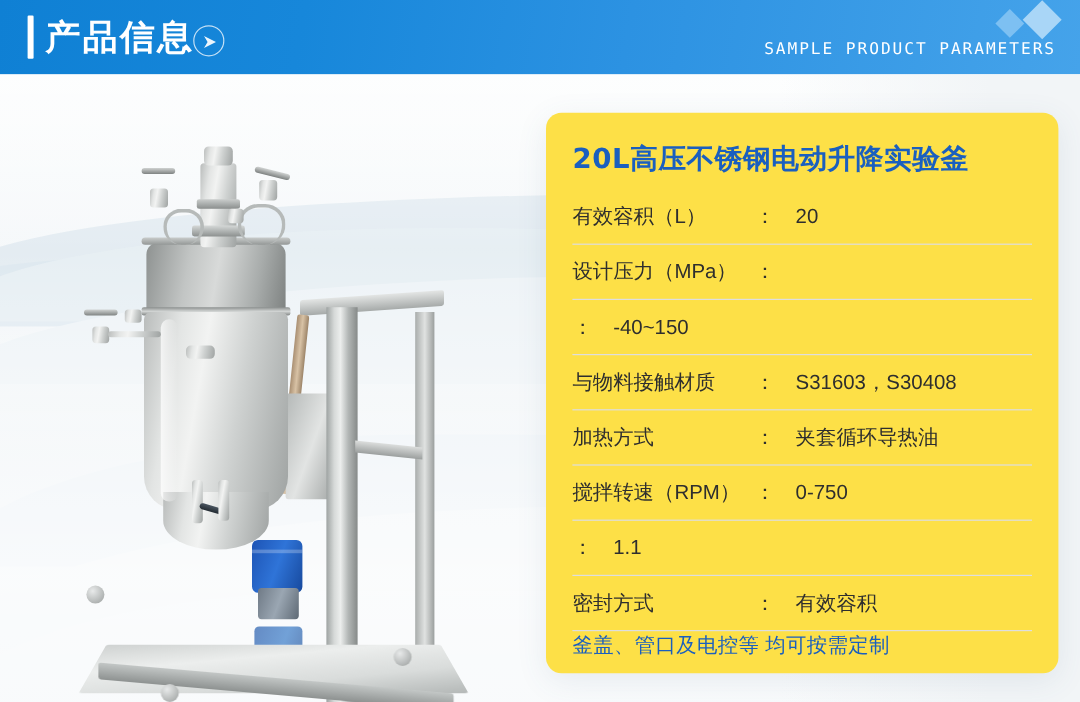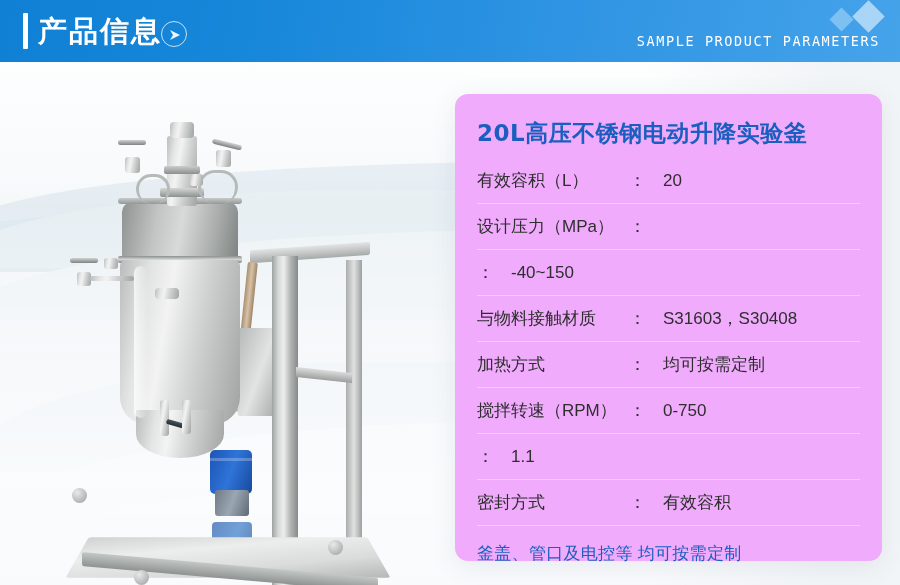--- a/index.html
+++ b/index.html
@@ -104,38 +104,38 @@
     position:absolute; left:18px; top:448px; width:300px; height:76px;
     background:linear-gradient(170deg,#cfd2d1 0%,#eceeed 35%,#d9dcdb 70%,#b4b8b7 100%);
     transform:perspective(420px) rotateX(58deg); border-radius:3px;
   }
   .base-edge { position:absolute; left:22px; top:495px; width:296px; height:14px; background:linear-gradient(180deg,#c3c7c6,#8e9291); border-radius:2px; transform:skewY(5deg); }
   .caster { position:absolute; width:15px; height:15px; border-radius:50%; background:radial-gradient(circle at 35% 30%,#e8eaea,#9a9e9d); }
 
   
   .card {
     position:absolute; left:455px; top:94px; width:427px; height:467px;
-    background:#f0abfc; border-radius:13px;
+    background:#fde047; border-radius:13px;
     box-shadow:0 6px 26px rgba(70,95,125,.10);
     padding:24px 22px 0 22px;
   }
   .card-title {
     font-size:23px; font-weight:bold; color:#1a5fbf;
     letter-spacing:.5px; line-height:30px; margin-bottom:10px;
     font-family:"DejaVu Sans","Liberation Sans",sans-serif;
   }
   .spec-row {
     display:flex; align-items:center; height:46px;
     border-bottom:1px solid #dedede;
   }
   .spec-label { width:152px; font-size:17px; color:#2e2e2e; white-space:nowrap; }
   .spec-colon { width:34px; font-size:17px; color:#2e2e2e; }
   .spec-value { flex:1; font-size:17px; color:#2e2e2e; white-space:nowrap; }
   .card-note {
-    margin-top:16px; font-size:17px; color:#1a5fbf; letter-spacing:.3px;
+    font-size:17px; color:#1a5fbf; letter-spacing:.3px;
   }
 </style>
 </head>
 <body>
 
 <div class="page">
 
   <div class="banner">
     <div class="banner-tick"></div>
     <div class="banner-title">产品信息</div>
@@ -250,21 +250,21 @@
       <span class="spec-value">-40~150</span>
     </div>
     <div class="spec-row">
       <span class="spec-label">与物料接触材质</span>
       <span class="spec-colon">：</span>
       <span class="spec-value">S31603，S30408</span>
     </div>
     <div class="spec-row">
       <span class="spec-label">加热方式</span>
       <span class="spec-colon">：</span>
-      <span class="spec-value">均可按需定制</span>
+      <span class="spec-value">夹套循环导热油</span>
     </div>
     <div class="spec-row">
       <span class="spec-label">搅拌转速（RPM）</span>
       <span class="spec-colon">：</span>
       <span class="spec-value">0-750</span>
     </div>
     <div class="spec-row">
       <span class="spec-colon">：</span>
       <span class="spec-value">1.1</span>
     </div>

